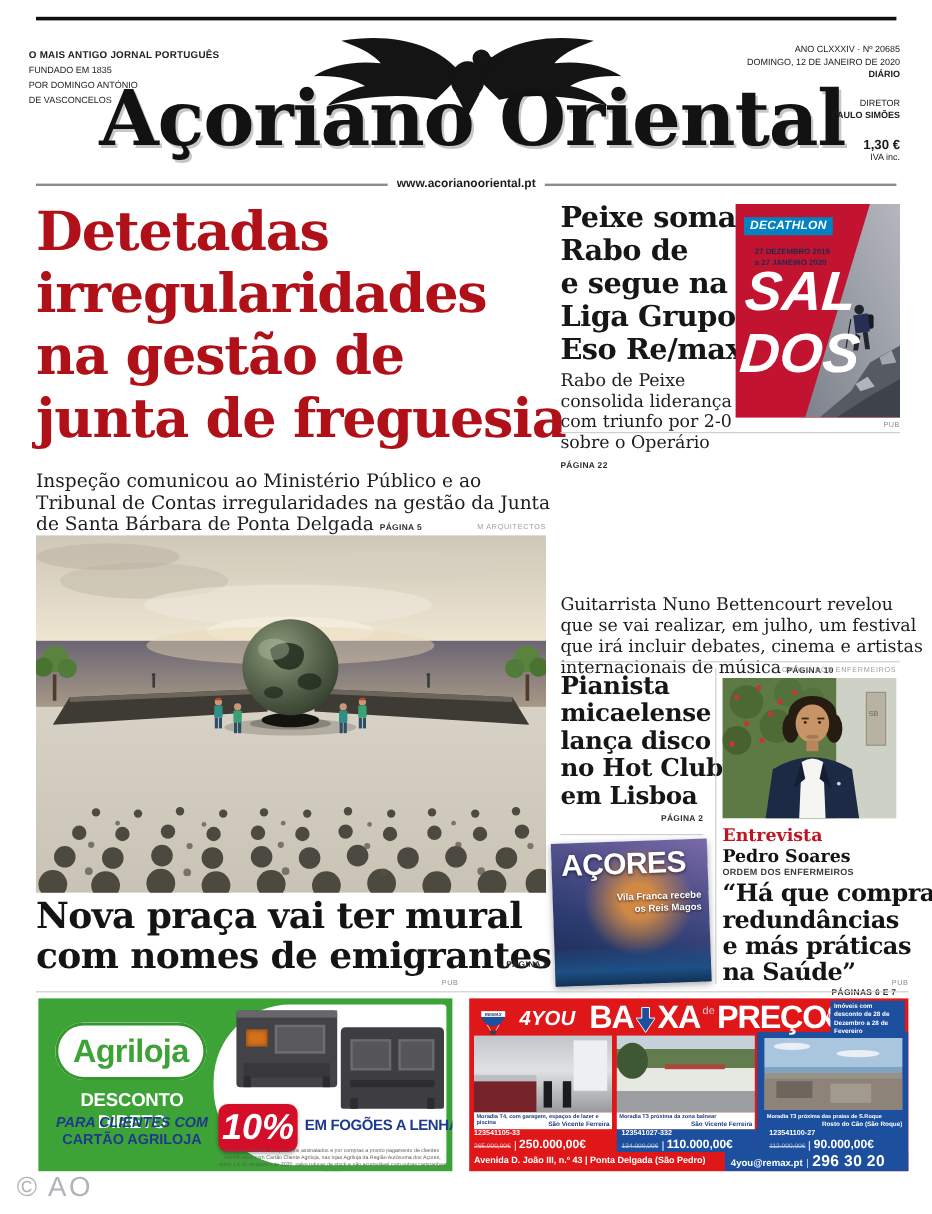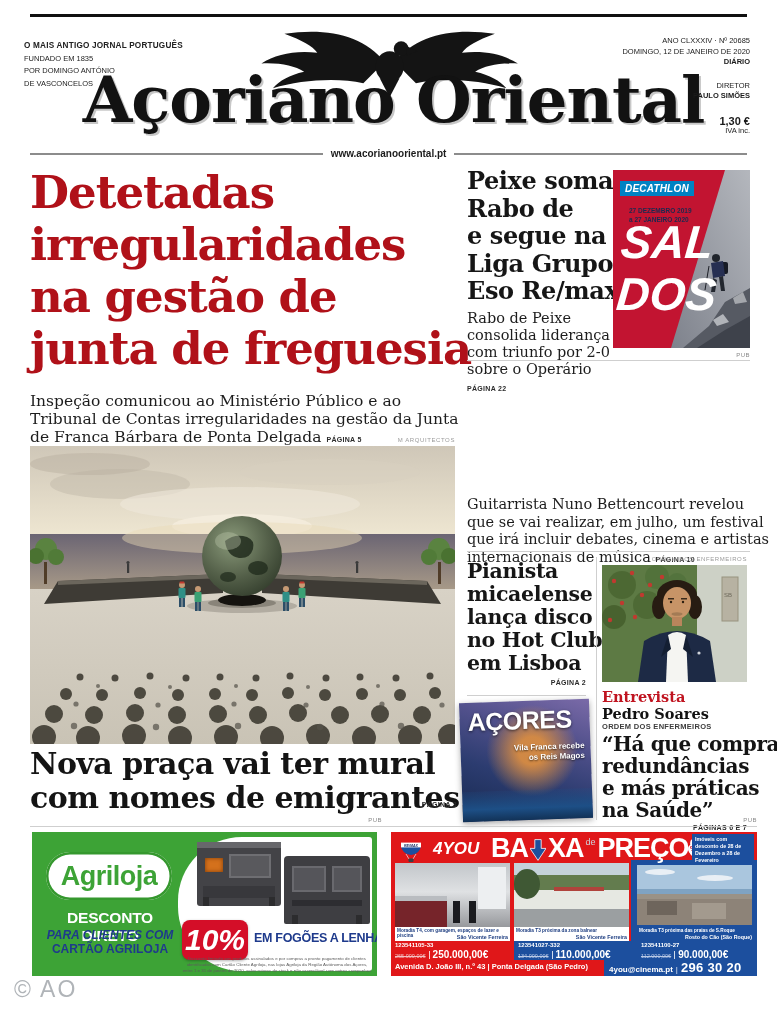--- a/index.html
+++ b/index.html
@@ -197,21 +197,21 @@
     <span class="rl"></span>
   </div>
 
   <div class="abs lead-hl serif">
     <div>Detetadas</div>
     <div>irregularidades</div>
     <div>na gestão de</div>
     <div>junta de freguesia</div>
   </div>
   <div class="abs lead-sub serif">
-    <span>Inspeção comunicou ao Ministério Público e ao Tribunal de Contas irregularidades na gestão da Junta de Franca Bárbara de Ponta Delgada</span>
+    <span>Inspeção comunicou ao Ministério Público e ao Tribunal de Contas irregularidades na gestão da Junta de Santa Bárbara de Ponta Delgada</span>
     <span class="pageref">PÁGINA 5</span>
   </div>
 
   <div class="abs lead-credit photo-credit tr">M ARQUITECTOS</div>
 
   <svg class="abs plaza-photo" viewBox="0 0 425 298" aria-hidden="true">
     <defs>
       <linearGradient id="skyG" x1="0" y1="0" x2="0" y2="1">
         <stop offset="0" stop-color="#cfc7b8"></stop>
           <stop offset="1" stop-color="#efe7d2"></stop>
@@ -595,21 +595,21 @@
       <div class="ref">123541100-27</div>
       <div class="row">
         <span class="old">112.000,00€</span>
         <span class="sep"></span>
         <span class="new">90.000,00€</span>
       </div>
     </div>
 
     <div class="abs rx-addr">Avenida D. João III, n.º 43 | Ponta Delgada (São Pedro)</div>
     <div class="abs rx-contact">
-      <span class="em">4you@cinema.pt</span>
+      <span class="em">4you@remax.pt</span>
       <span class="pi">|</span>
       <span class="ph">296 30 20 20</span>
     </div>
   </div>
 
   <div class="abs watermark">© AO</div>
 
 </div>
 
 </body></html>

